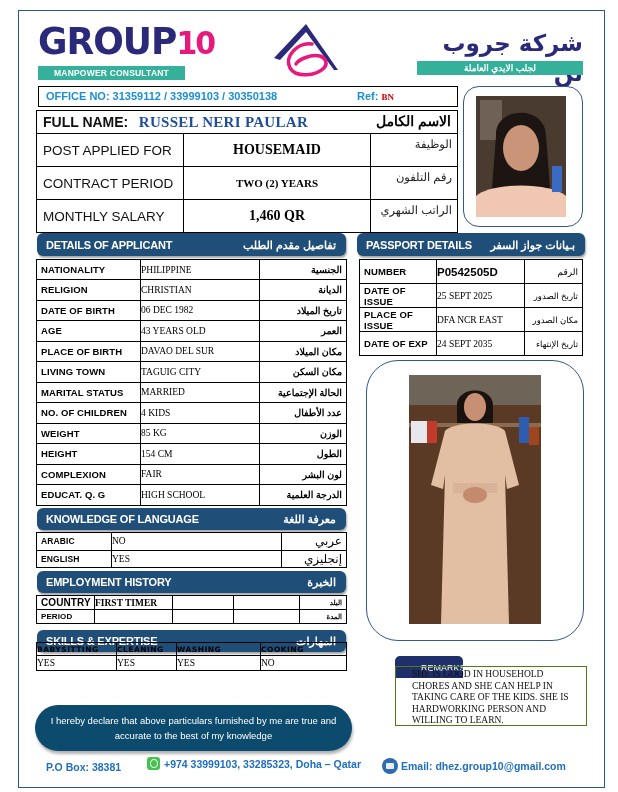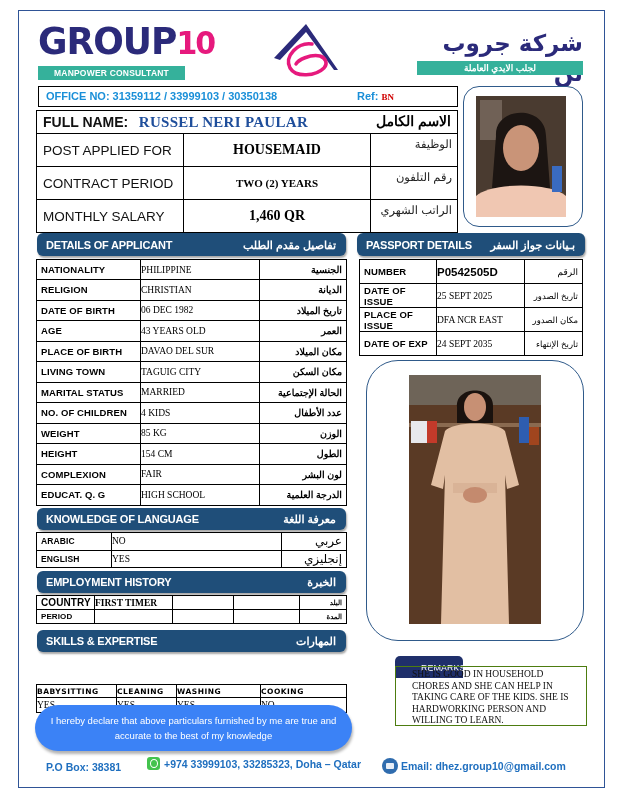--- a/index.html
+++ b/index.html
@@ -53,21 +53,21 @@
   
   .grid { border-collapse: collapse; }
   .grid td { border: 1px solid #000; font-size: 9.5px; }
   .d-label { font-weight: bold; padding-left: 4px; font-size: 9px; letter-spacing: 0.1px; }
   .d-value { font-family: "Liberation Serif", serif; font-size: 10px; }
   .d-ar { text-align: right; padding-right: 4px; font-weight: bold; direction: rtl; font-size: 10px; }
 
   .remarks-tab { left: 395px; top: 644px; width: 68px; height: 22px; background: #1f2f6b; color: #fff; border-radius: 5px 5px 0 0; font-size: 9px; font-weight: normal; padding: 7px 0 0 26px; margin-top: 12px; }
   .remarks-box { left: 395px; top: 666px; width: 192px; height: 60px; border: 1px solid #4d7c0f; padding: 2px 16px; font-family: "Liberation Serif", serif; font-size: 9.5px; line-height: 11.5px; color: #111; }
 
-  .declare { left: 35px; top: 705px; width: 317px; height: 46px; background: #3b82f6; border-radius: 23px; color: #fff; font-size: 9.5px; text-align: center; line-height: 15px; padding-top: 8px; box-shadow: 1px 3px 3px rgba(0,0,0,0.3); }
+  .declare { left: 35px; top: 705px; width: 317px; height: 46px; background: #0c4a6e; border-radius: 23px; color: #fff; font-size: 9.5px; text-align: center; line-height: 15px; padding-top: 8px; box-shadow: 1px 3px 3px rgba(0,0,0,0.3); }
 
   .footer-item { top: 761px; font-size: 10.5px; font-weight: bold; color: #1f6fbf; }
   .wa-icon { display: inline-block; width: 13px; height: 13px; background: #43c34d; border-radius: 3px; vertical-align: -2px; margin-right: 4px; position: relative; }
   .wa-icon::after { content: ""; position: absolute; left: 3px; top: 2px; width: 6px; height: 7px; border: 1.2px solid #fff; border-radius: 50%; }
   .mail-icon { display: inline-block; width: 16px; height: 16px; background: #2f6cae; border-radius: 50%; vertical-align: -4px; margin-right: 3px; position: relative; }
   .mail-icon::after { content: ""; position: absolute; left: 4px; top: 5px; width: 8px; height: 6px; background: #e8eef7; border-radius: 1px; }
 </style>
 </head>
 <body>
 
@@ -291,21 +291,21 @@
         <td></td>
         <td class="d-ar" style="font-size:7px;">المدة</td>
       </tr>
 </tbody>
   </table>
 
 <div class="abs section-bar" style="left:37px; top:630px; width:309px; height:22px;">
   <span class="en">SKILLS &amp; EXPERTISE</span>
   <span class="ar">المهارات</span>
 </div>
-<table class="abs grid" style="left:36px; top:684px; width:311px;">
+<table class="abs grid" style="left:36px; top:642px; width:311px;">
   <tbody>
       <tr style="height:13px;">
     <td class="d-value" style="width:80px; font-family:'DejaVu Sans',sans-serif; font-weight:bold; font-size:7.5px; letter-spacing:0.5px;">BABYSITTING</td>
     <td class="d-value" style="width:60px; font-family:'DejaVu Sans',sans-serif; font-weight:bold; font-size:7.5px; letter-spacing:0.5px;">CLEANING</td>
     <td class="d-value" style="width:84px; font-family:'DejaVu Sans',sans-serif; font-weight:bold; font-size:7.5px; letter-spacing:0.5px;">WASHING</td>
     <td class="d-value" style="font-family:'DejaVu Sans',sans-serif; font-weight:bold; font-size:7.5px; letter-spacing:0.5px;">COOKING</td>
   </tr>
   <tr style="height:15px;">
     <td class="d-value">YES</td>
     <td class="d-value">YES</td>

